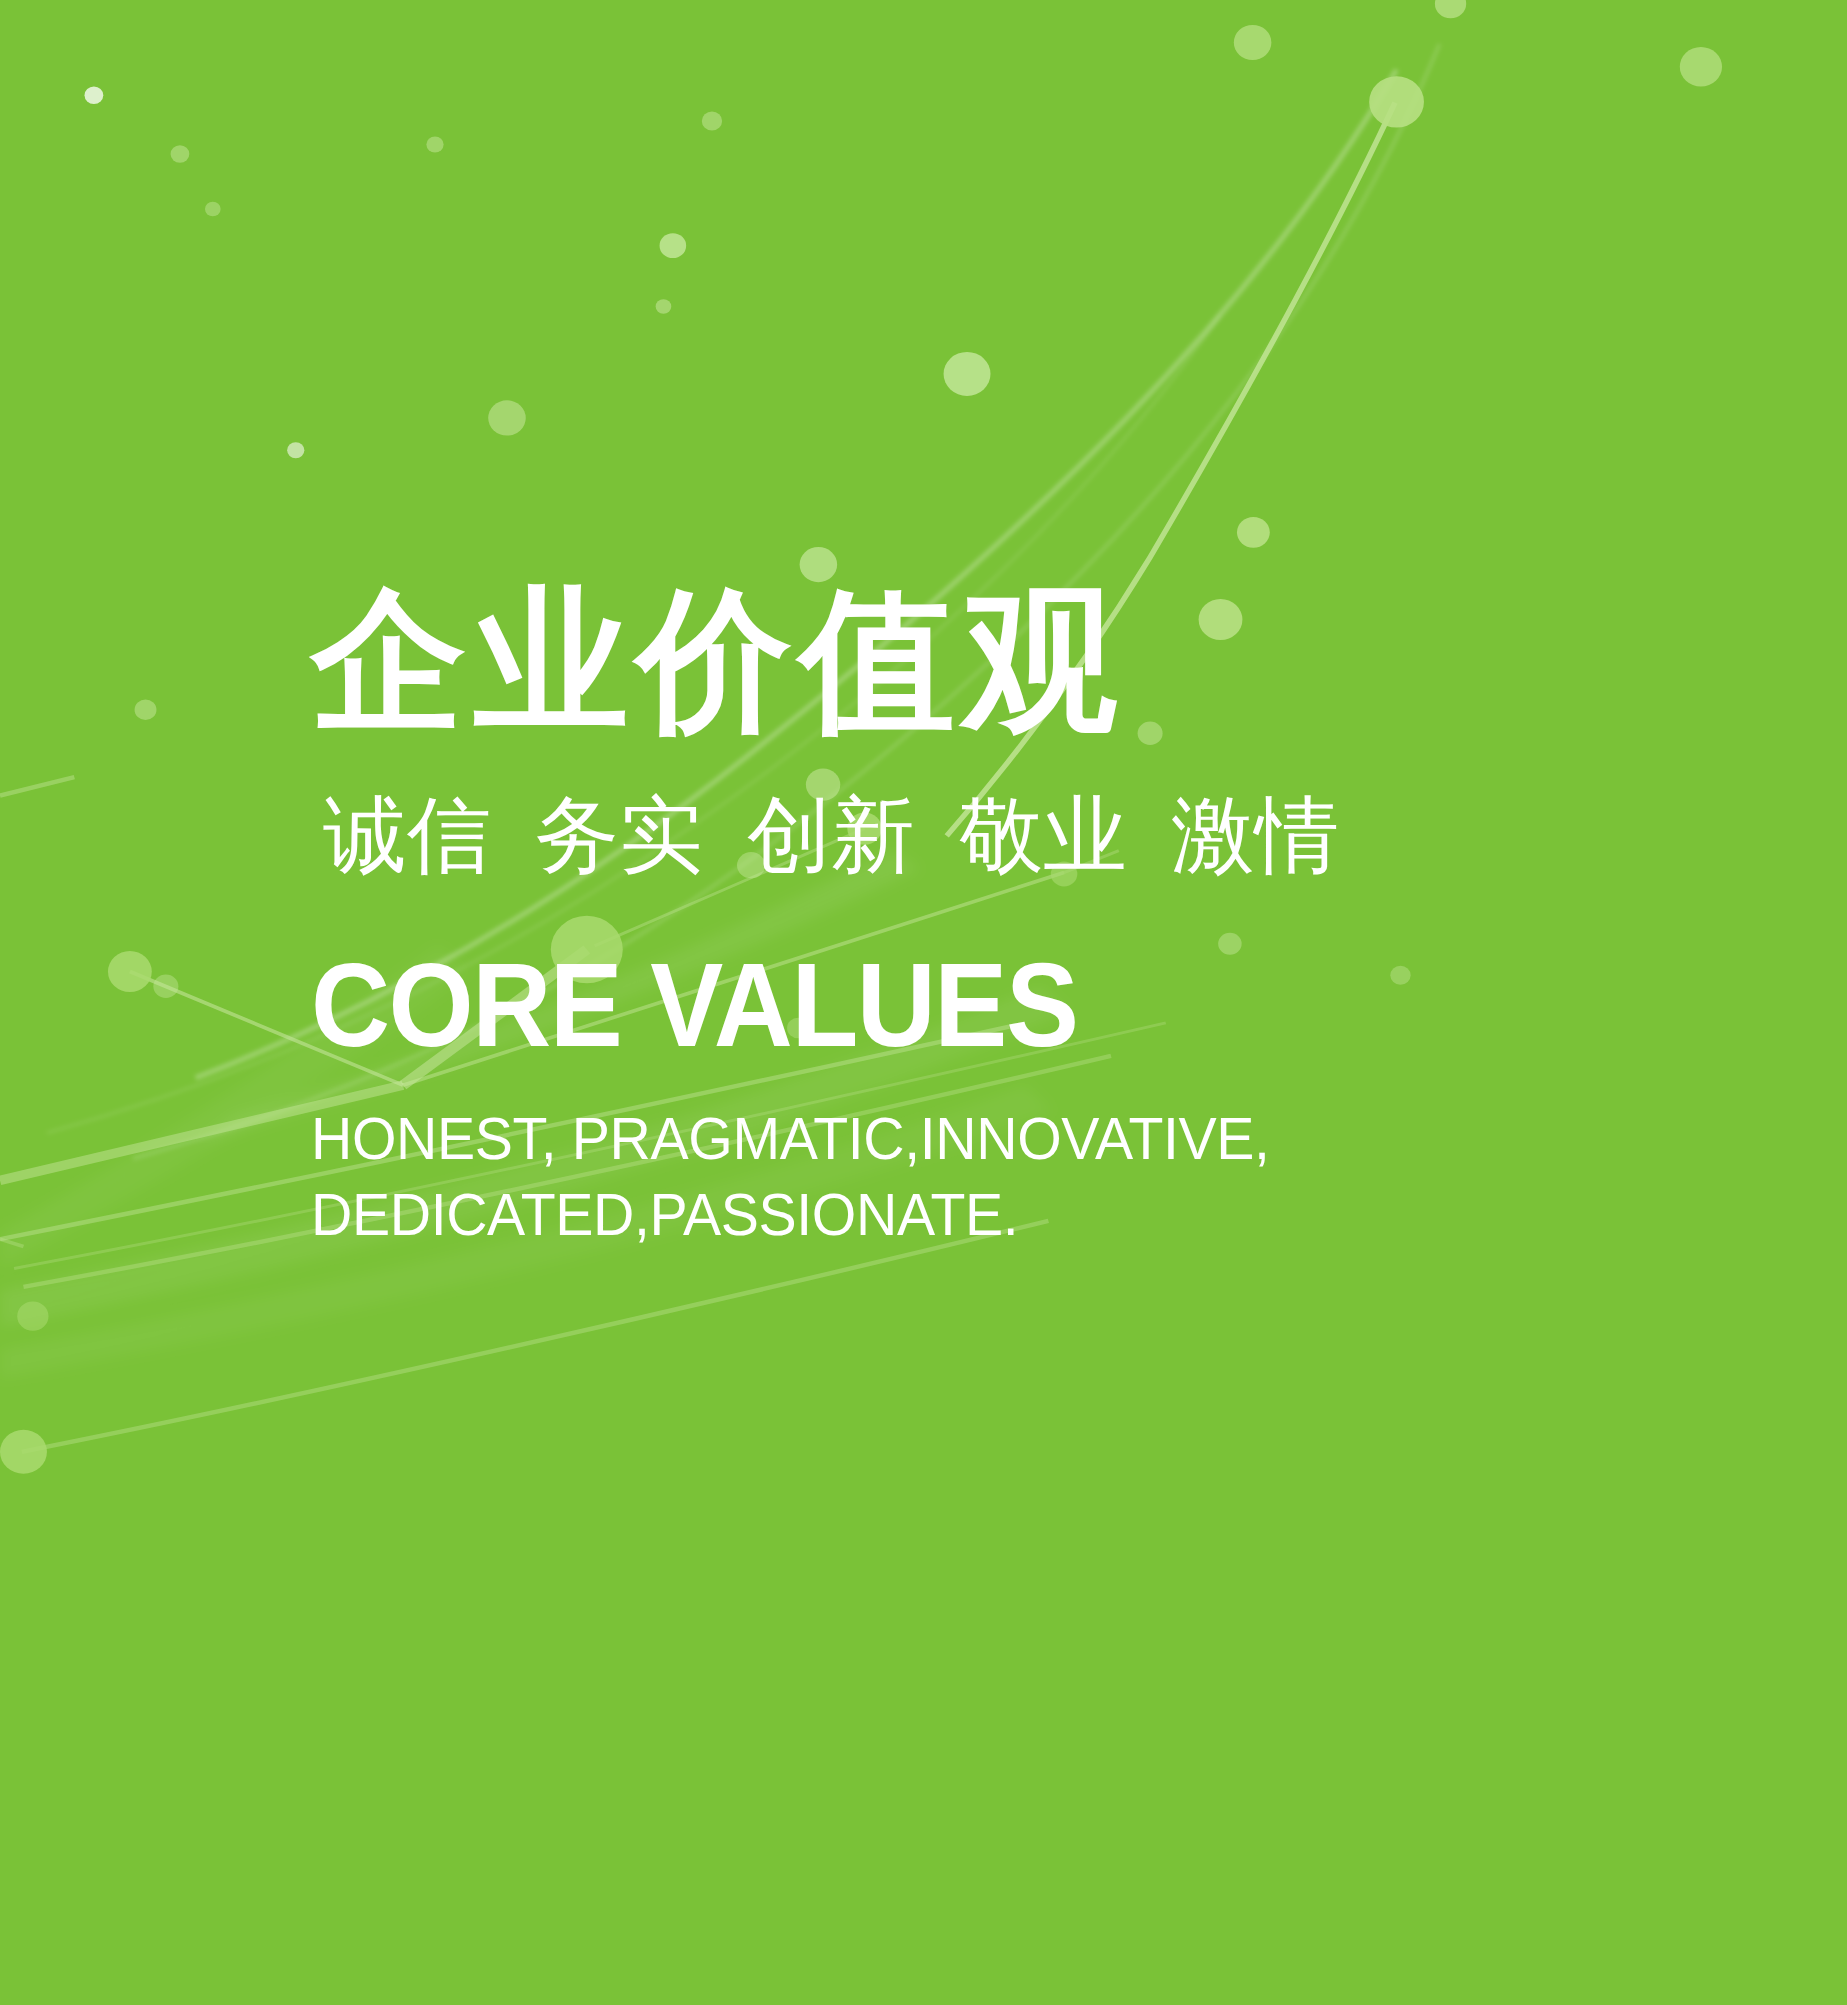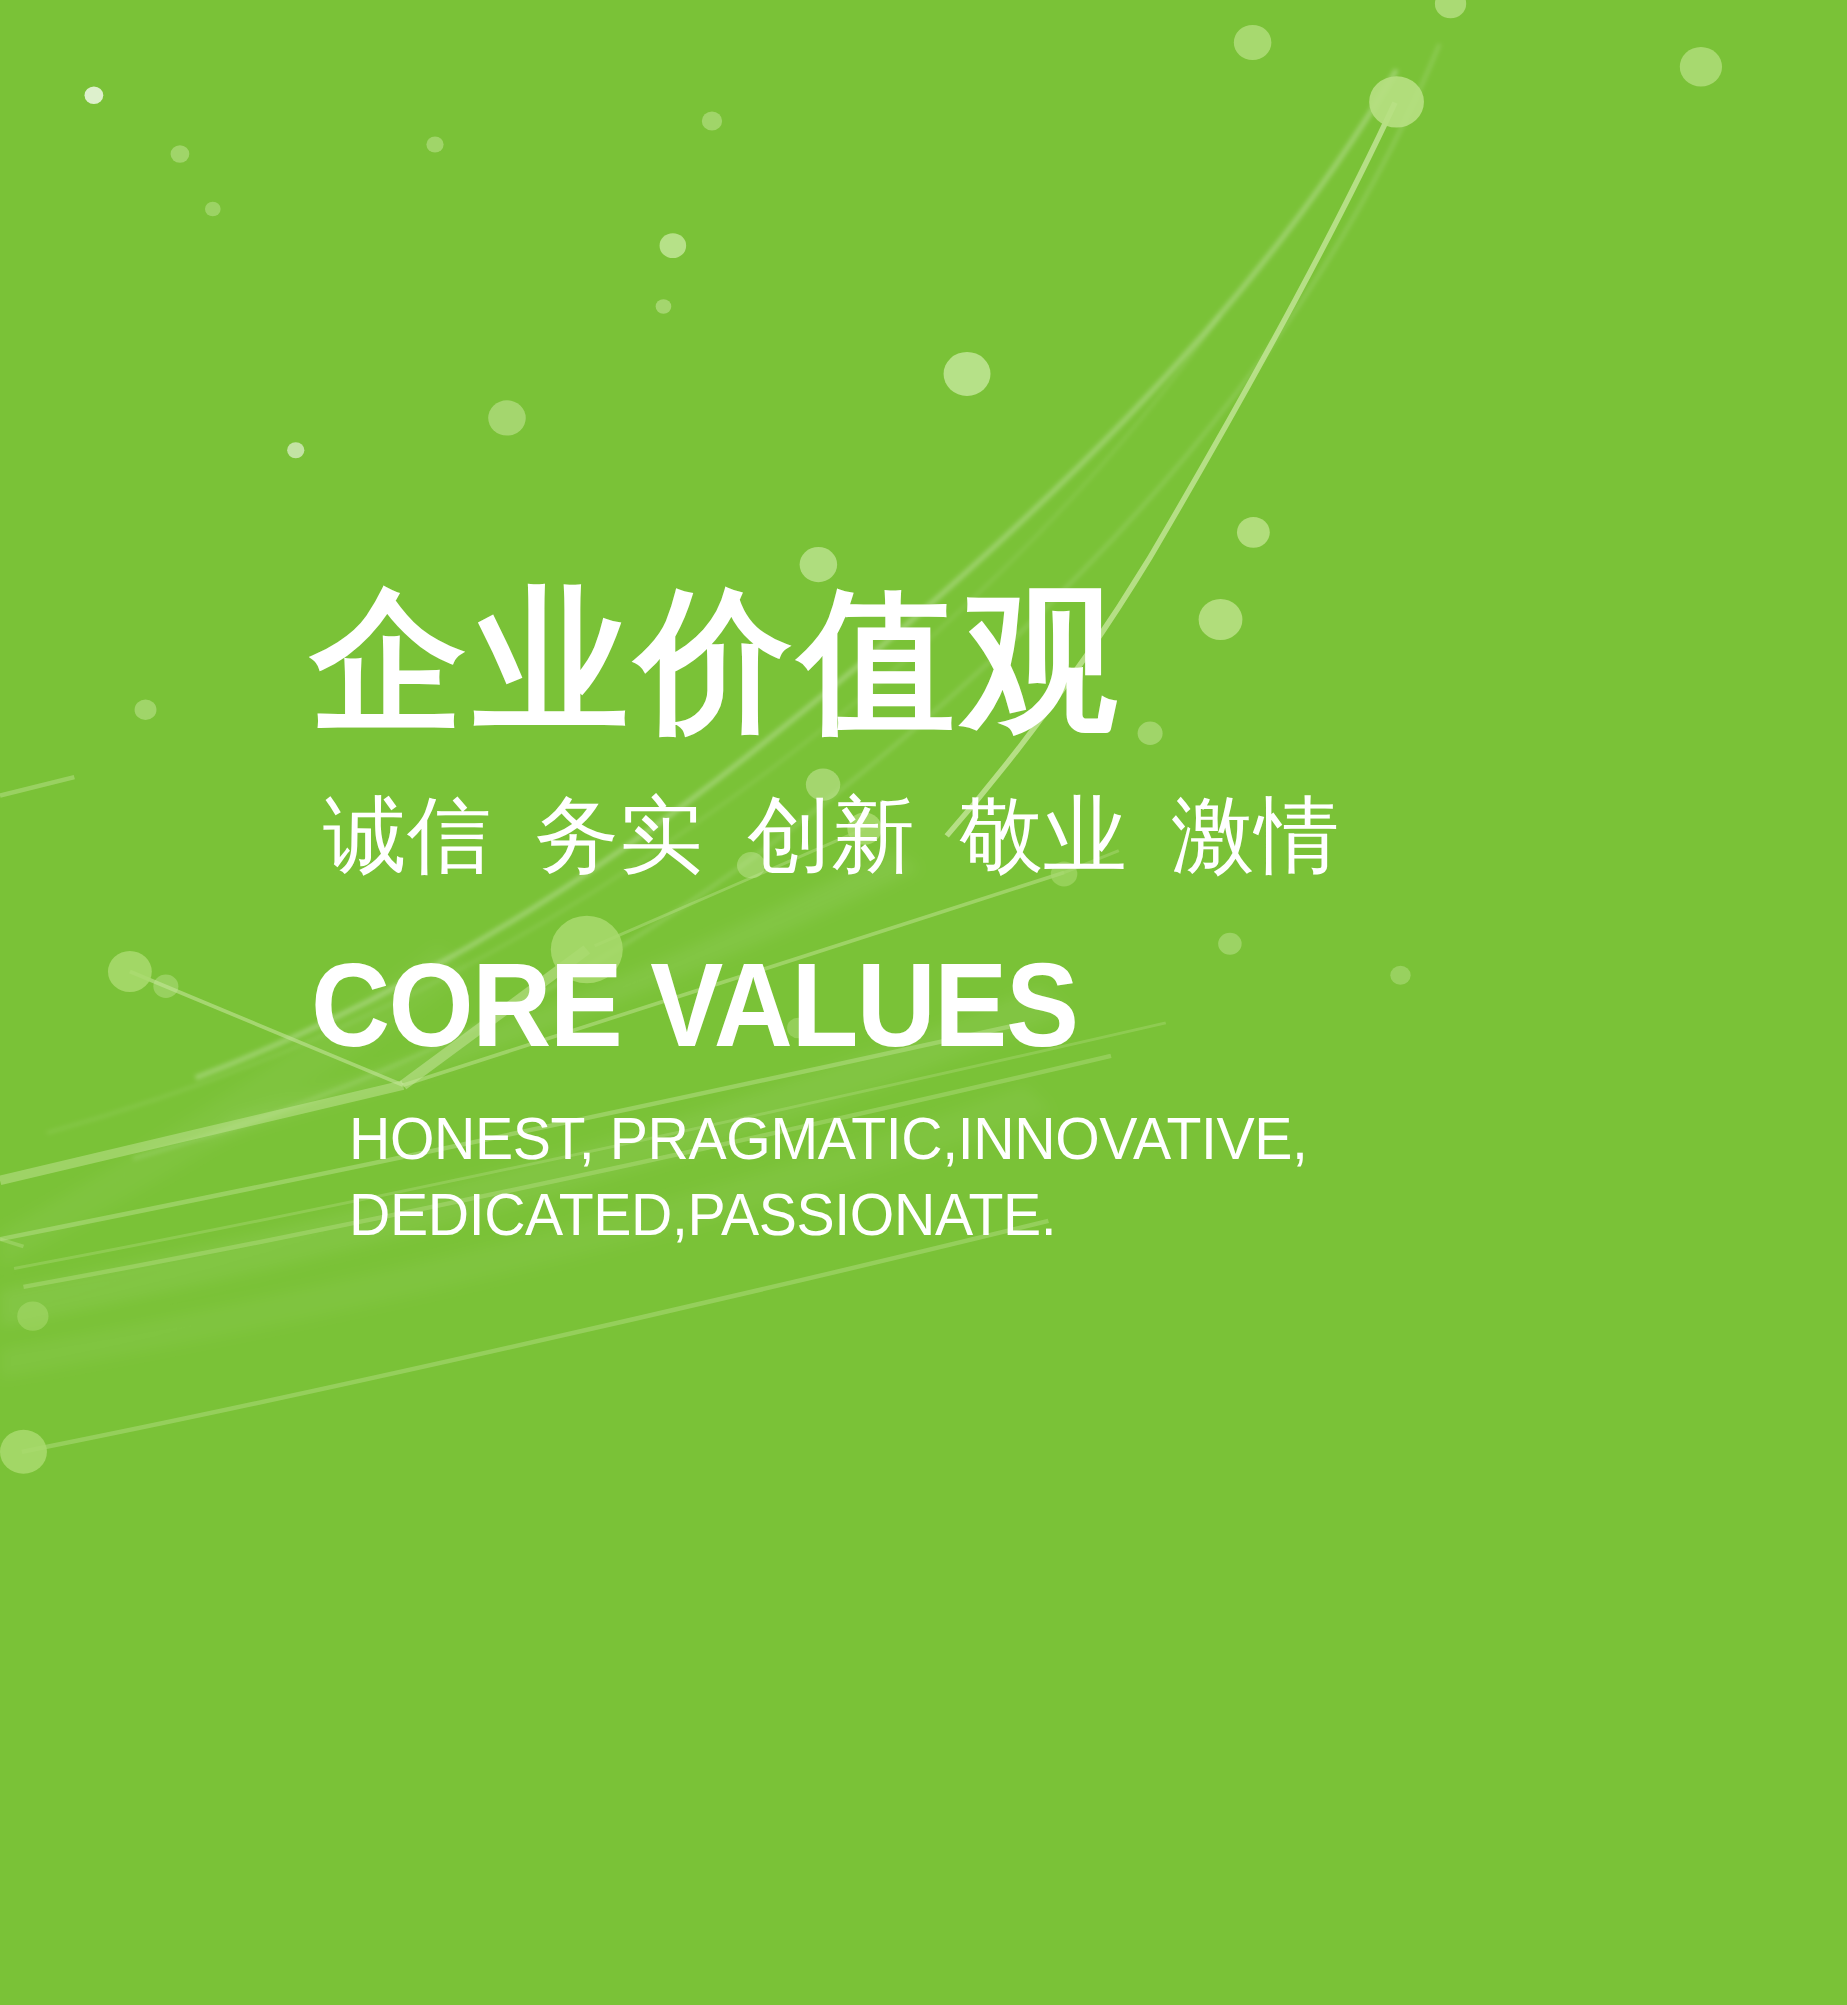--- a/index.html
+++ b/index.html
@@ -56,21 +56,20 @@
     line-height: 1.0;
     margin: 0;
     padding-top: 56px;
     letter-spacing: -1.6px;
     transform: scaleX(0.92);
     transform-origin: left center;
     white-space: nowrap;
   }
   .en-lines {
     padding-top: 38px;
-    margin-left: 38px;
   }
   .en-line {
     color: #ffffff;
     font-size: 59px;
     font-weight: 400;
     line-height: 1.28;
     margin: 0;
     letter-spacing: -0.4px;
     transform: scaleX(0.97);
     transform-origin: left center;

